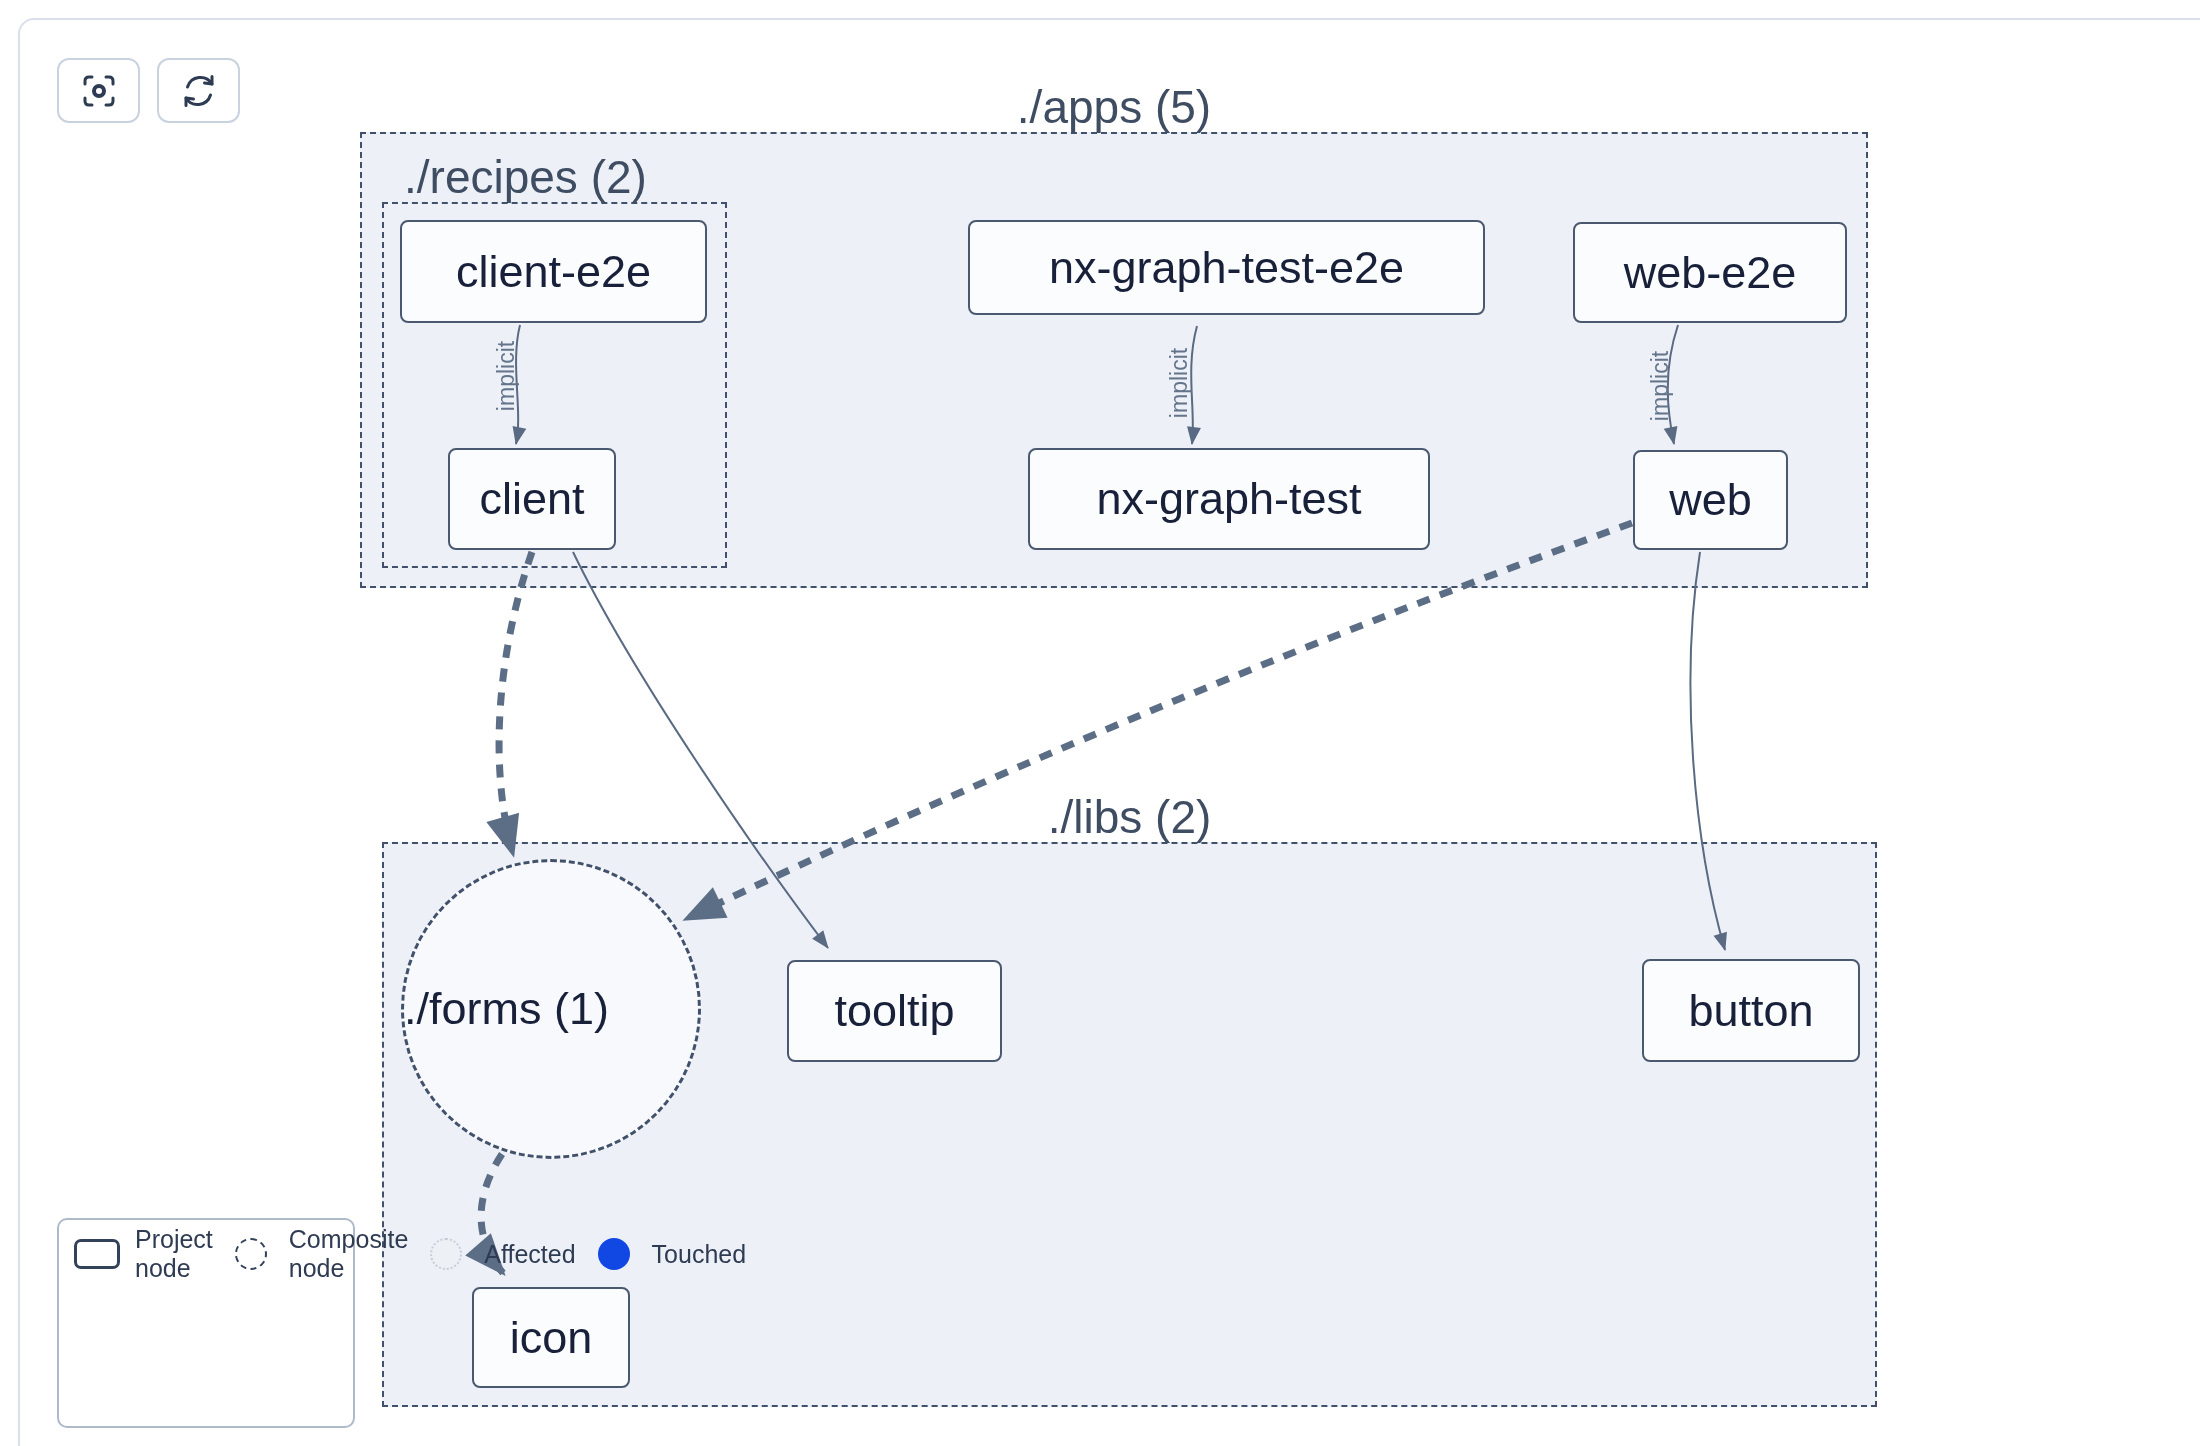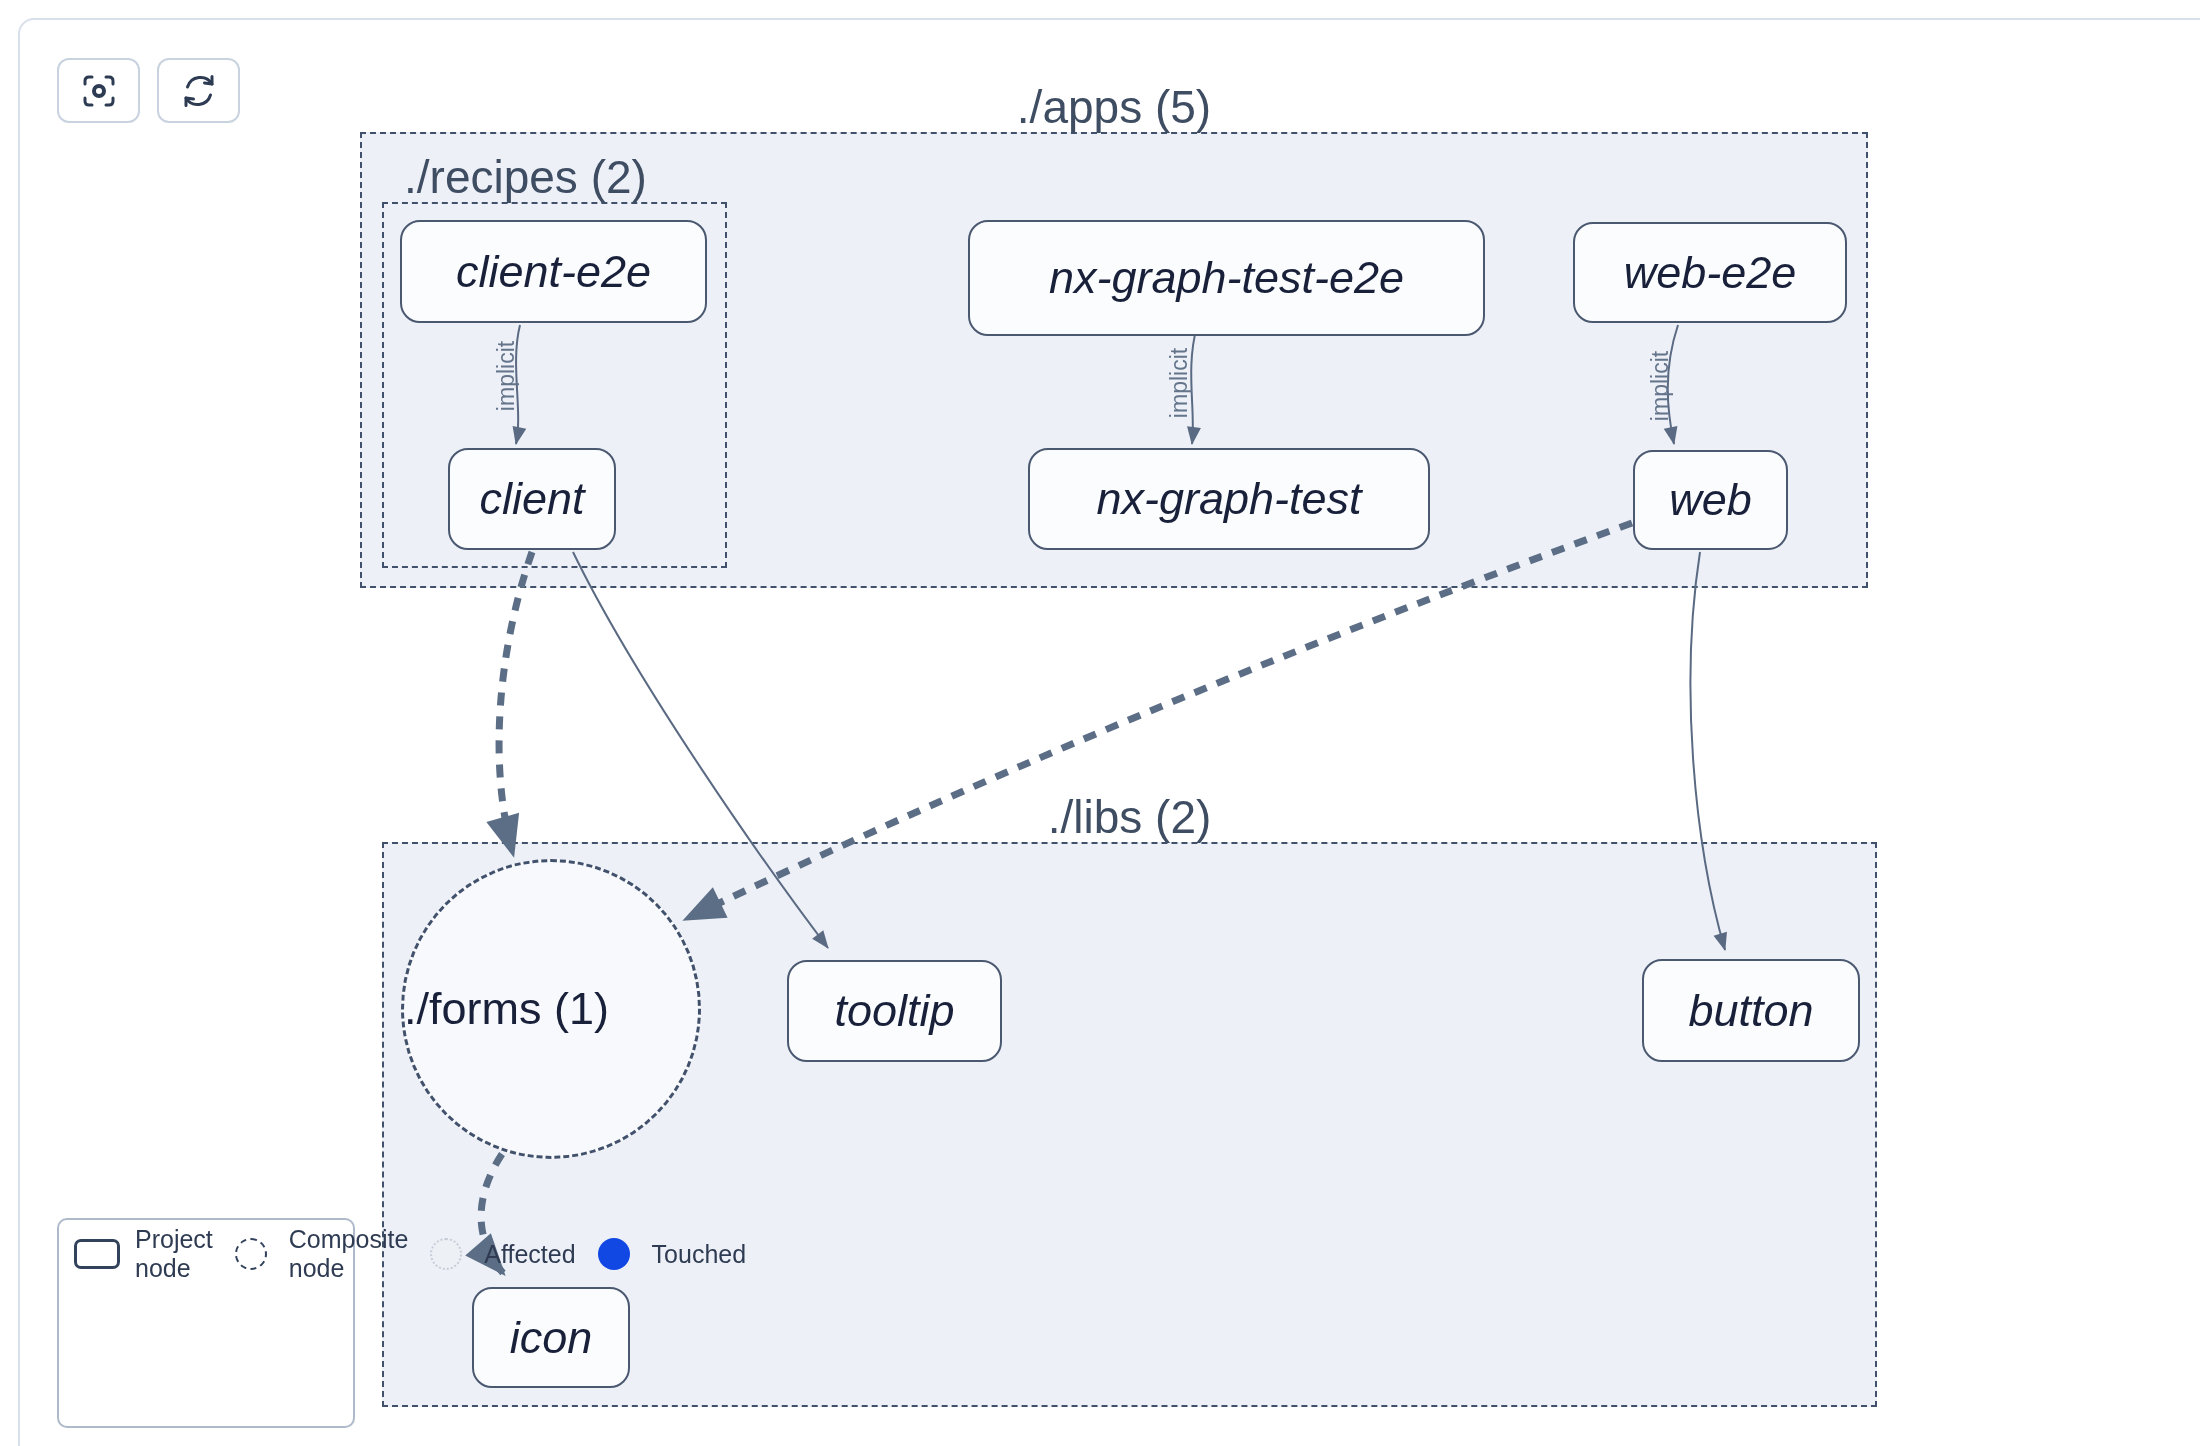--- a/index.html
+++ b/index.html
@@ -36,26 +36,26 @@
     background:#f7f9fc;border:3px dashed #42516b;box-sizing:border-box;
     display:flex;align-items:center;justify-content:flex-start;
     color:#18203a;font-size:45px;z-index:2;cursor:pointer;
   }
   
   .edges{position:absolute;left:0;top:0;z-index:3;pointer-events:none;}
   .edge-thin{stroke:#5b6a83;stroke-width:2;fill:none;}
   .edge-thick{stroke:#5c6d86;stroke-width:7;fill:none;stroke-dasharray:13 11;}
   
   .node{
-    position:absolute;background:#fbfcfe;border:2px solid #4a5870;border-radius:20px;
+    position:absolute;background:#fbfcfe;border:2px solid #4a5870;border-radius:8px;
     box-sizing:border-box;display:flex;align-items:center;justify-content:center;
-    color:#18203a;font-size:45px;z-index:4;cursor:pointer;white-space:nowrap;font-style:italic;
+    color:#18203a;font-size:45px;z-index:4;cursor:pointer;white-space:nowrap;
   }
   .n-client-e2e{left:380px;top:200px;width:307px;height:103px;}
-  .n-nx-graph-test-e2e{left:948px;top:200px;width:517px;height:116px;}
+  .n-nx-graph-test-e2e{left:948px;top:200px;width:517px;height:95px;}
   .n-web-e2e{left:1553px;top:202px;width:274px;height:101px;}
   .n-client{left:428px;top:428px;width:168px;height:102px;}
   .n-nx-graph-test{left:1008px;top:428px;width:402px;height:102px;}
   .n-web{left:1613px;top:430px;width:155px;height:100px;}
   .n-tooltip{left:767px;top:940px;width:215px;height:102px;}
   .n-button{left:1622px;top:939px;width:218px;height:103px;}
   .n-icon{left:452px;top:1267px;width:158px;height:101px;}
   
   .edge-label{
     position:absolute;color:#64748b;font-size:23px;z-index:5;white-space:nowrap;

